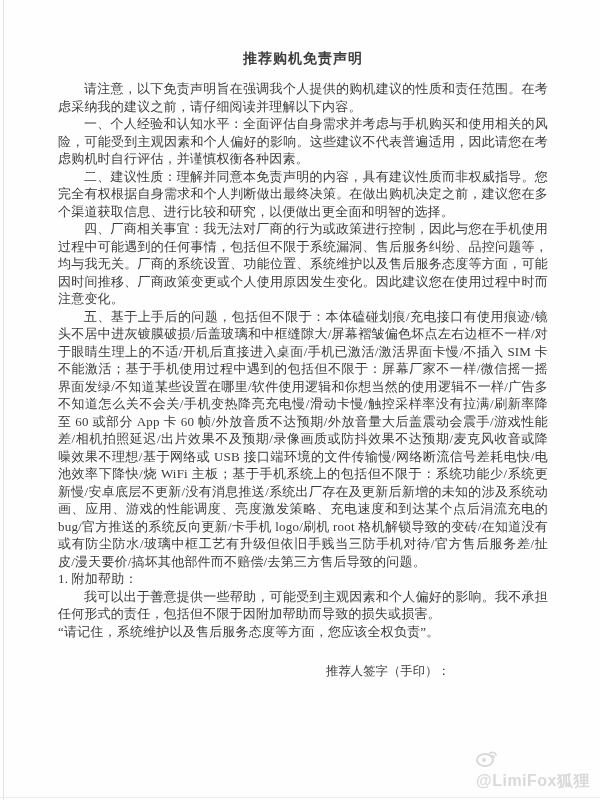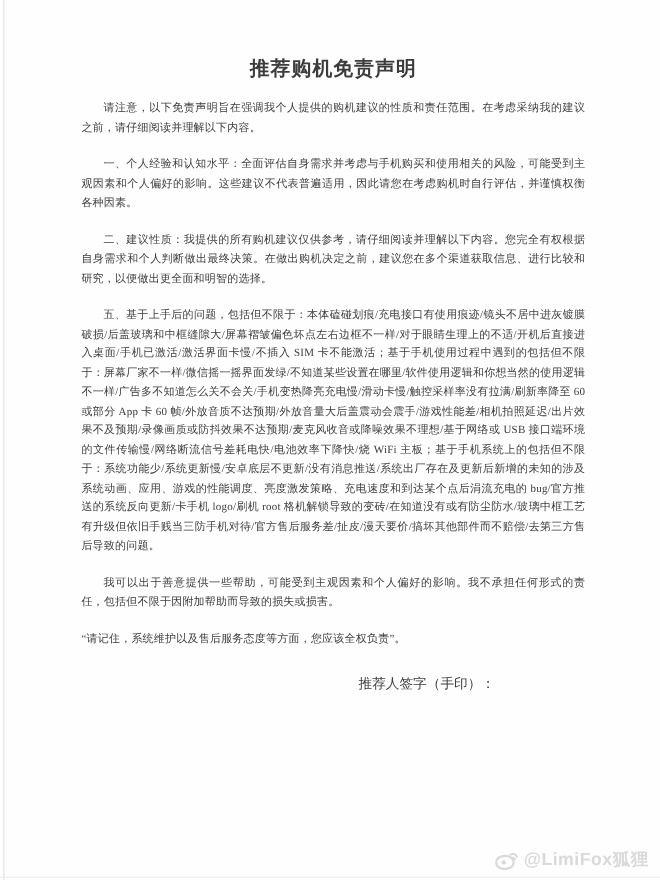--- a/index.html
+++ b/index.html
@@ -28,71 +28,73 @@
     background: #e3e3e3;
   }
   .page::after {
     content: "";
     position: absolute;
     left: 0; bottom: 2px;
     width: 100%; height: 1px;
     background: #ececec;
   }
   .doc-title {
-    font-size: 18px;
+    font-size: 14px;
     font-weight: bold;
     text-align: center;
     margin: 0 0 12px 0;
     letter-spacing: 1px;
   }
   p {
-    margin: 16px;
-    font-size: 10px;
+    margin: 0;
+    font-size: 13px;
     line-height: 17.5px;
     text-align: justify;
     letter-spacing: 0.2px;
   }
   p.indent { text-indent: 2em; }
   p.flush  { text-indent: 0; }
   .sig {
     margin-top: 22px;
     margin-left: 268px;
     font-size: 12.4px;
     line-height: 18px;
   }
   .sig-row { white-space: nowrap; }
   .watermark {
     position: absolute;
     right: 10px;
     bottom: 8px;
     display: flex;
-    align-items: center;
     gap: 4px;
     color: #d9d9d9;
     font-family: "Liberation Sans", sans-serif;
     font-size: 16px;
     font-weight: bold;
     letter-spacing: 0.5px;
     user-select: none;
+    flex-direction: column;
   }
   .watermark svg { display: block; }
 </style>
 </head>
 <body>
 
 <div class="page">
 
   <h1 class="doc-title">推荐购机免责声明</h1>
 
   <p class="indent">请注意，以下免责声明旨在强调我个人提供的购机建议的性质和责任范围。在考虑采纳我的建议之前，请仔细阅读并理解以下内容。</p>
 
   <p class="indent">一、个人经验和认知水平：全面评估自身需求并考虑与手机购买和使用相关的风险，可能受到主观因素和个人偏好的影响。这些建议不代表普遍适用，因此请您在考虑购机时自行评估，并谨慎权衡各种因素。</p>
-  <p class="indent">二、建议性质：我提供的所有购机建议仅供参考，请仔细阅读并理解以下内容。您完全有权根据自身需求和个人判断做出最终决策。在做出购机决定之前，建议您在多个渠道获取信息、进行比较和研究，以便做出更全面和明智的选择。</p>
+  <p class="indent">二、建议性质：理解并同意本免责声明的内容，具有建议性质而非权威指导。您完全有权根据自身需求和个人判断做出最终决策。在做出购机决定之前，建议您在多个渠道获取信息、进行比较和研究，以便做出更全面和明智的选择。</p>
+  <p class="indent">四、厂商相关事宜：我无法对厂商的行为或政策进行控制，因此与您在手机使用过程中可能遇到的任何事情，包括但不限于系统漏洞、售后服务纠纷、品控问题等，均与我无关。厂商的系统设置、功能位置、系统维护以及售后服务态度等方面，可能因时间推移、厂商政策变更或个人使用原因发生变化。因此建议您在使用过程中时而注意变化。</p>
   <p class="indent">五、基于上手后的问题，包括但不限于：本体磕碰划痕/充电接口有使用痕迹/镜头不居中进灰镀膜破损/后盖玻璃和中框缝隙大/屏幕褶皱偏色坏点左右边框不一样/对于眼睛生理上的不适/开机后直接进入桌面/手机已激活/激活界面卡慢/不插入 SIM 卡不能激活；基于手机使用过程中遇到的包括但不限于：屏幕厂家不一样/微信摇一摇界面发绿/不知道某些设置在哪里/软件使用逻辑和你想当然的使用逻辑不一样/广告多不知道怎么关不会关/手机变热降亮充电慢/滑动卡慢/触控采样率没有拉满/刷新率降至 60 或部分 App 卡 60 帧/外放音质不达预期/外放音量大后盖震动会震手/游戏性能差/相机拍照延迟/出片效果不及预期/录像画质或防抖效果不达预期/麦克风收音或降噪效果不理想/基于网络或 USB 接口端环境的文件传输慢/网络断流信号差耗电快/电池效率下降快/烧 WiFi 主板；基于手机系统上的包括但不限于：系统功能少/系统更新慢/安卓底层不更新/没有消息推送/系统出厂存在及更新后新增的未知的涉及系统动画、应用、游戏的性能调度、亮度激发策略、充电速度和到达某个点后涓流充电的 bug/官方推送的系统反向更新/卡手机 logo/刷机 root 格机解锁导致的变砖/在知道没有或有防尘防水/玻璃中框工艺有升级但依旧手贱当三防手机对待/官方售后服务差/扯皮/漫天要价/搞坏其他部件而不赔偿/去第三方售后导致的问题。</p>
 
+  <p class="flush">1. 附加帮助：</p>
   <p class="indent">我可以出于善意提供一些帮助，可能受到主观因素和个人偏好的影响。我不承担任何形式的责任，包括但不限于因附加帮助而导致的损失或损害。</p>
 
 
   <p class="flush">“请记住，系统维护以及售后服务态度等方面，您应该全权负责”。</p>
 
   <div class="sig">
     <div class="sig-row">推荐人签字（手印）：</div>
 
   </div>
 

